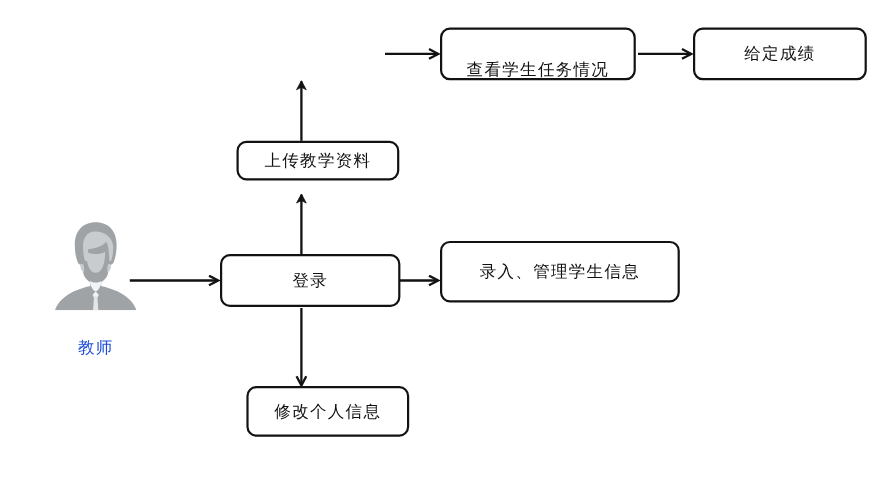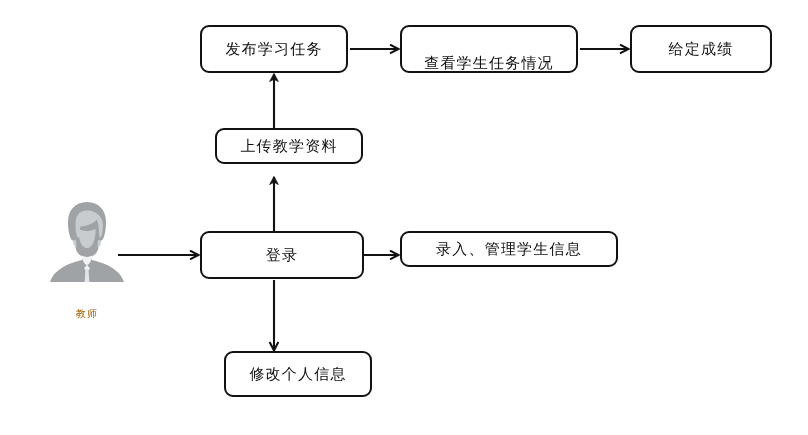--- a/index.html
+++ b/index.html
@@ -45,22 +45,22 @@
     top: 196px;
     width: 86px;
     height: 86px;
   }
   .actor-label {
     position: absolute;
     left: 24px;
     top: 307px;
     width: 126px;
     text-align: center;
-    color: #a16207;
-    font-size: 10px;
+    color: #1d4ed8;
+    font-size: 15px;
     letter-spacing: 1.2px;
     white-space: nowrap;
     user-select: none;
   }
 </style>
 </head>
 <body>
 
 <div id="canvas">
 
@@ -92,41 +92,38 @@
     <path d="M31.6 44.2 C30.6 43.2 29 43.8 29 45.6 C29 48.4 30.6 51 32.4 51.6 L32.4 47 Z" fill="#c9cccf"></path>
     <path d="M54.4 44.2 C55.4 43.2 57 43.8 57 45.6 C57 48.4 55.4 51 53.6 51.6 L53.6 47 Z" fill="#c9cccf"></path>
     <path d="M34.4 33 C34.4 44 37.5 52 43 52 C48.5 52 51.6 44 51.6 33 C51.6 33 47.5 35 43 35 C38.5 35 34.4 33 34.4 33 Z" fill="#c9cccf"></path>
     <path d="M38 62.5 C38 62.5 40.5 69 43 69 C45.5 69 48 62.5 48 62.5 L48 59.5 C46.4 60.4 44.8 60.9 43 60.9 C41.2 60.9 39.6 60.4 38 59.5 Z" fill="#f2f3f4"></path>
     <path d="M43 69 L40.3 72.2 L41.4 75 L40.6 86 L45.4 86 L44.6 75 L45.7 72.2 Z" fill="#e3e5e6"></path>
     <path d="M40.3 72.2 L43 69 L45.7 72.2 L44.5 73.6 L43 72.3 L41.5 73.6 Z" fill="#f2f3f4"></path>
   </svg>
 
   <div class="actor-label">教师</div>
 
-  <div class="node" style="left:200px; top:25px; width:148px; height:48px;">
-    <span>发布学习任务</span>
-  </div>
 
   <div class="node" style="left:400px; top:25px; width:178px; height:48px;align-items:flex-end;">
     <span>查看学生任务情况</span>
   </div>
 
-  <div class="node" style="left:630px; top:25px; width:142px; height:48px;">
+  <div class="node" style="left:630px; top:25px; width:158px; height:48px;">
     <span>给定成绩</span>
   </div>
 
   <div class="node" style="left:215px; top:128px; width:148px; height:36px;">
     <span>上传教学资料</span>
   </div>
 
   <div class="node" style="left:200px; top:231px; width:164px; height:48px;">
     <span>登录</span>
   </div>
 
-  <div class="node" style="left:400px; top:231px; width:218px; height:36px;">
+  <div class="node" style="left:400px; top:219px; width:218px; height:56px;">
     <span>录入、管理学生信息</span>
   </div>
 
   <div class="node" style="left:200px; top:351px; width:148px; height:46px;margin-left:24px;">
     <span>修改个人信息</span>
   </div>
 
 </div>
 
 </body></html>

